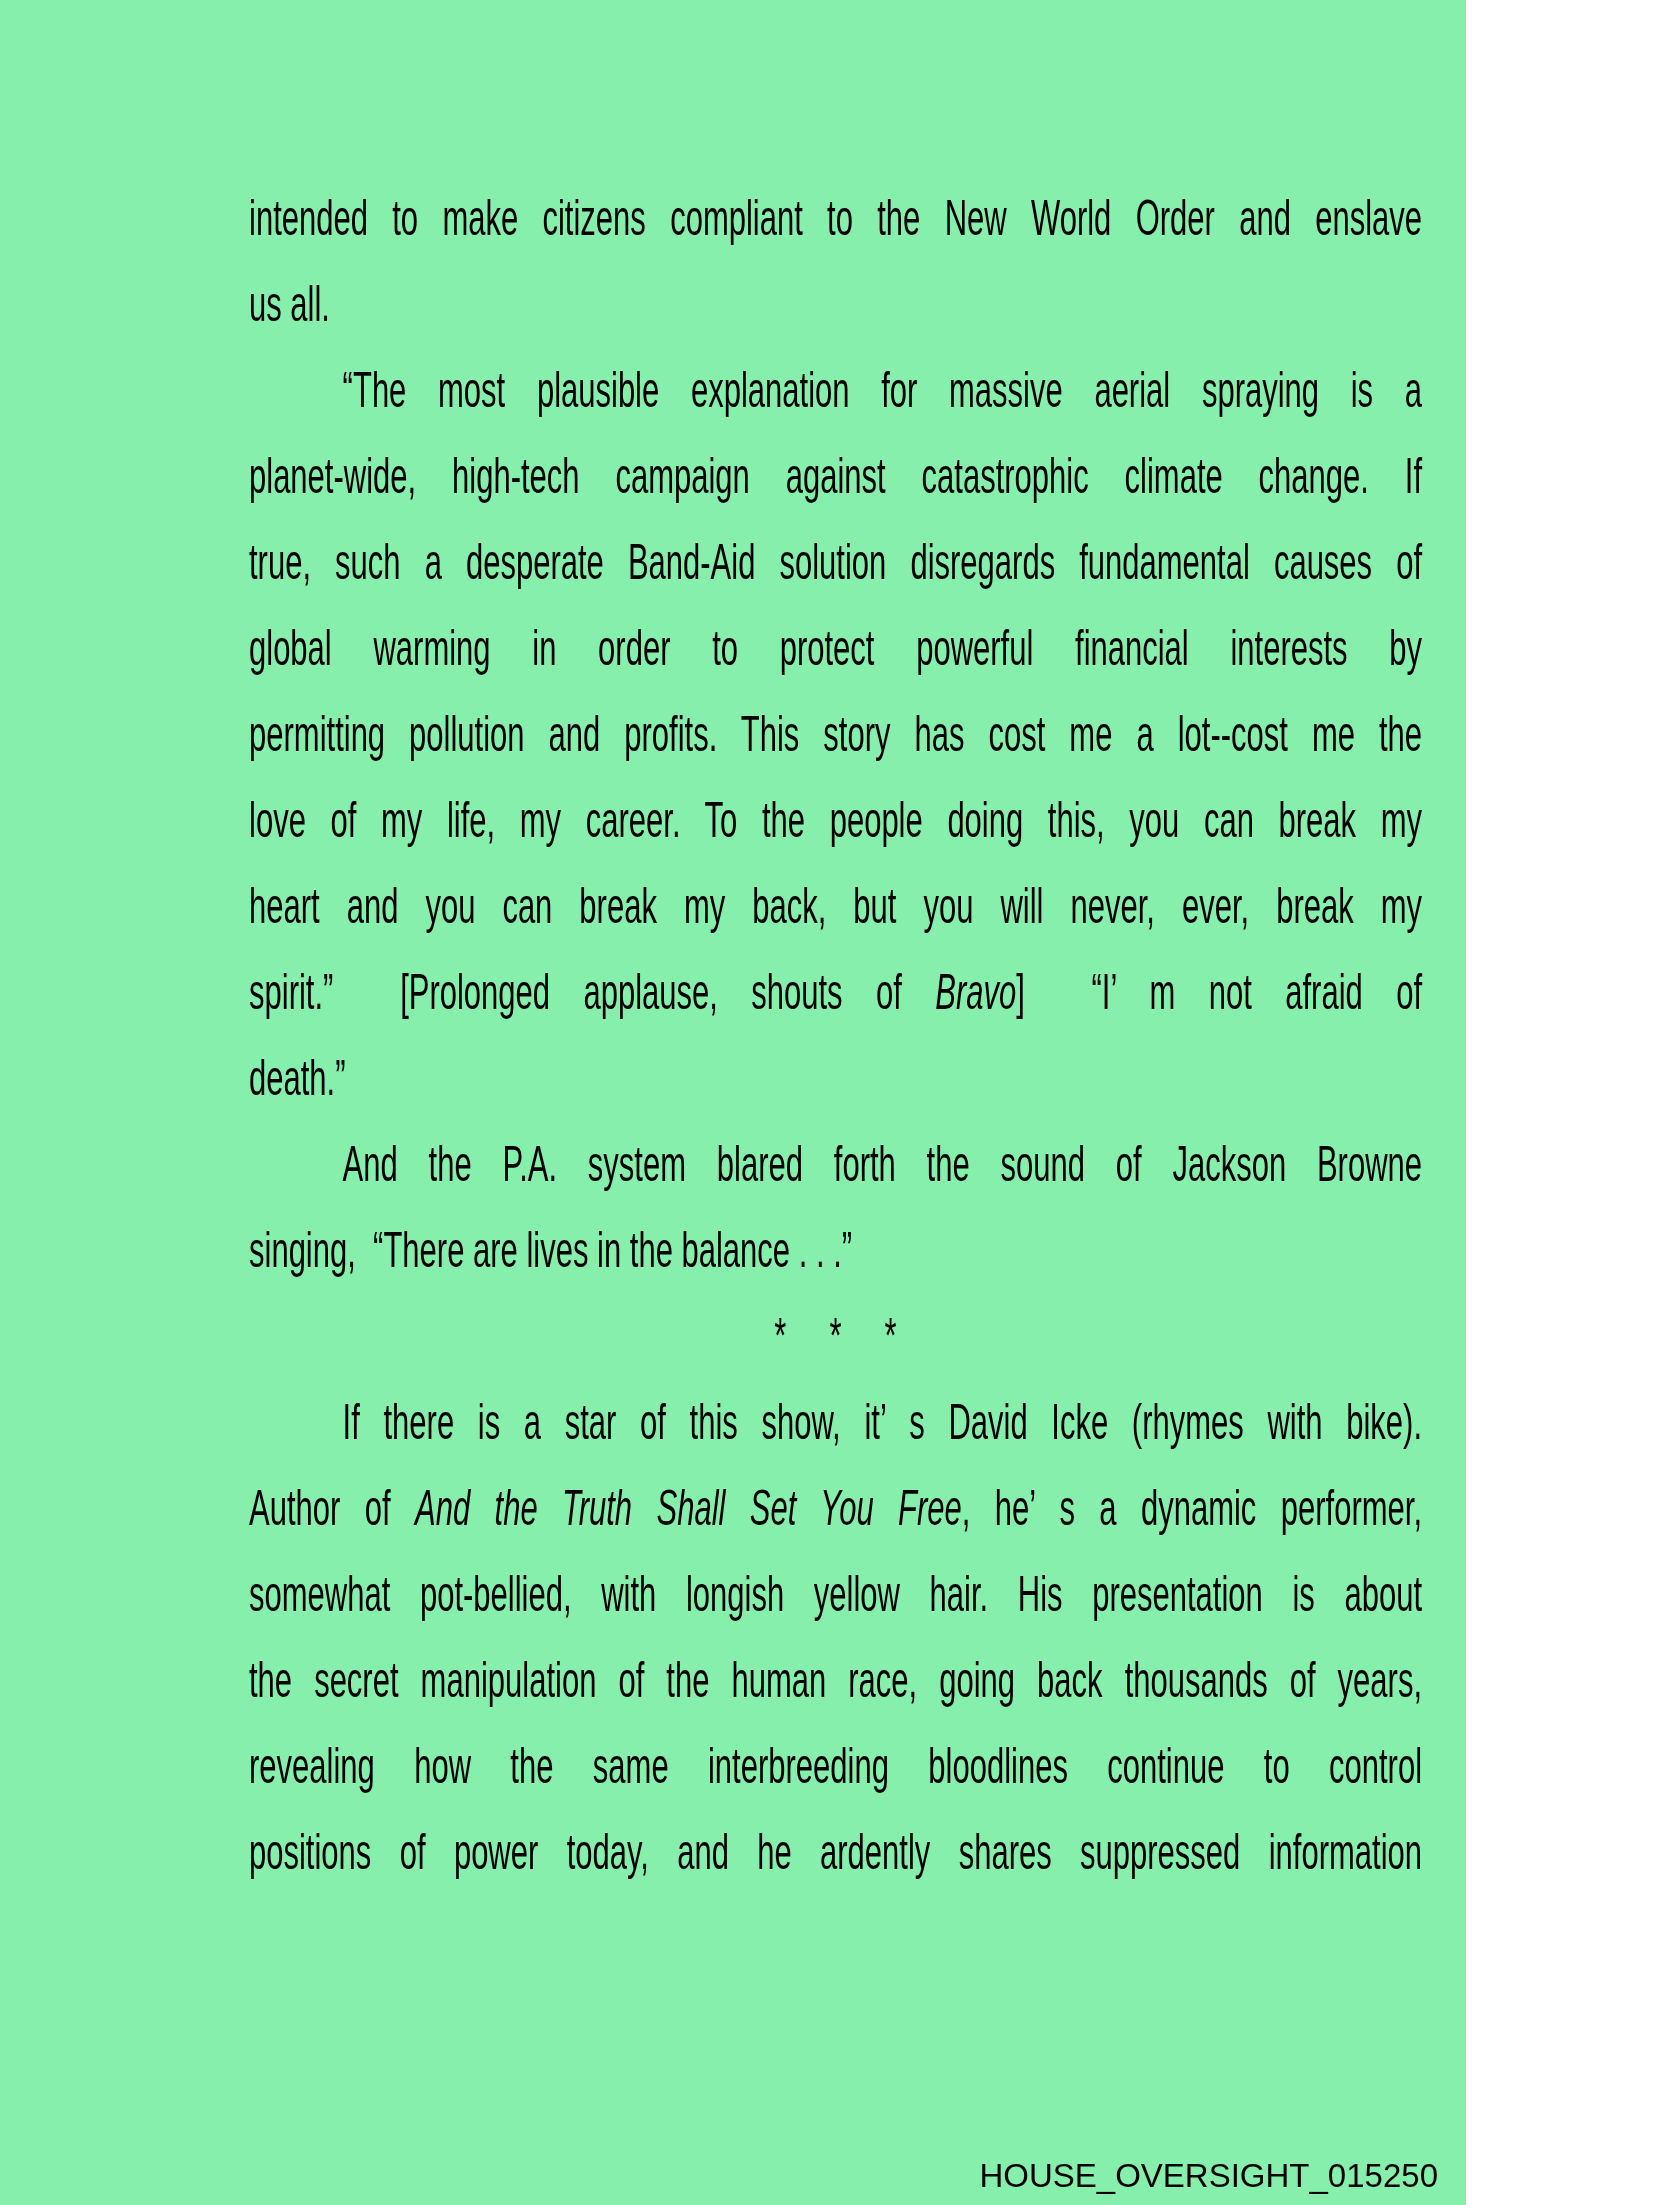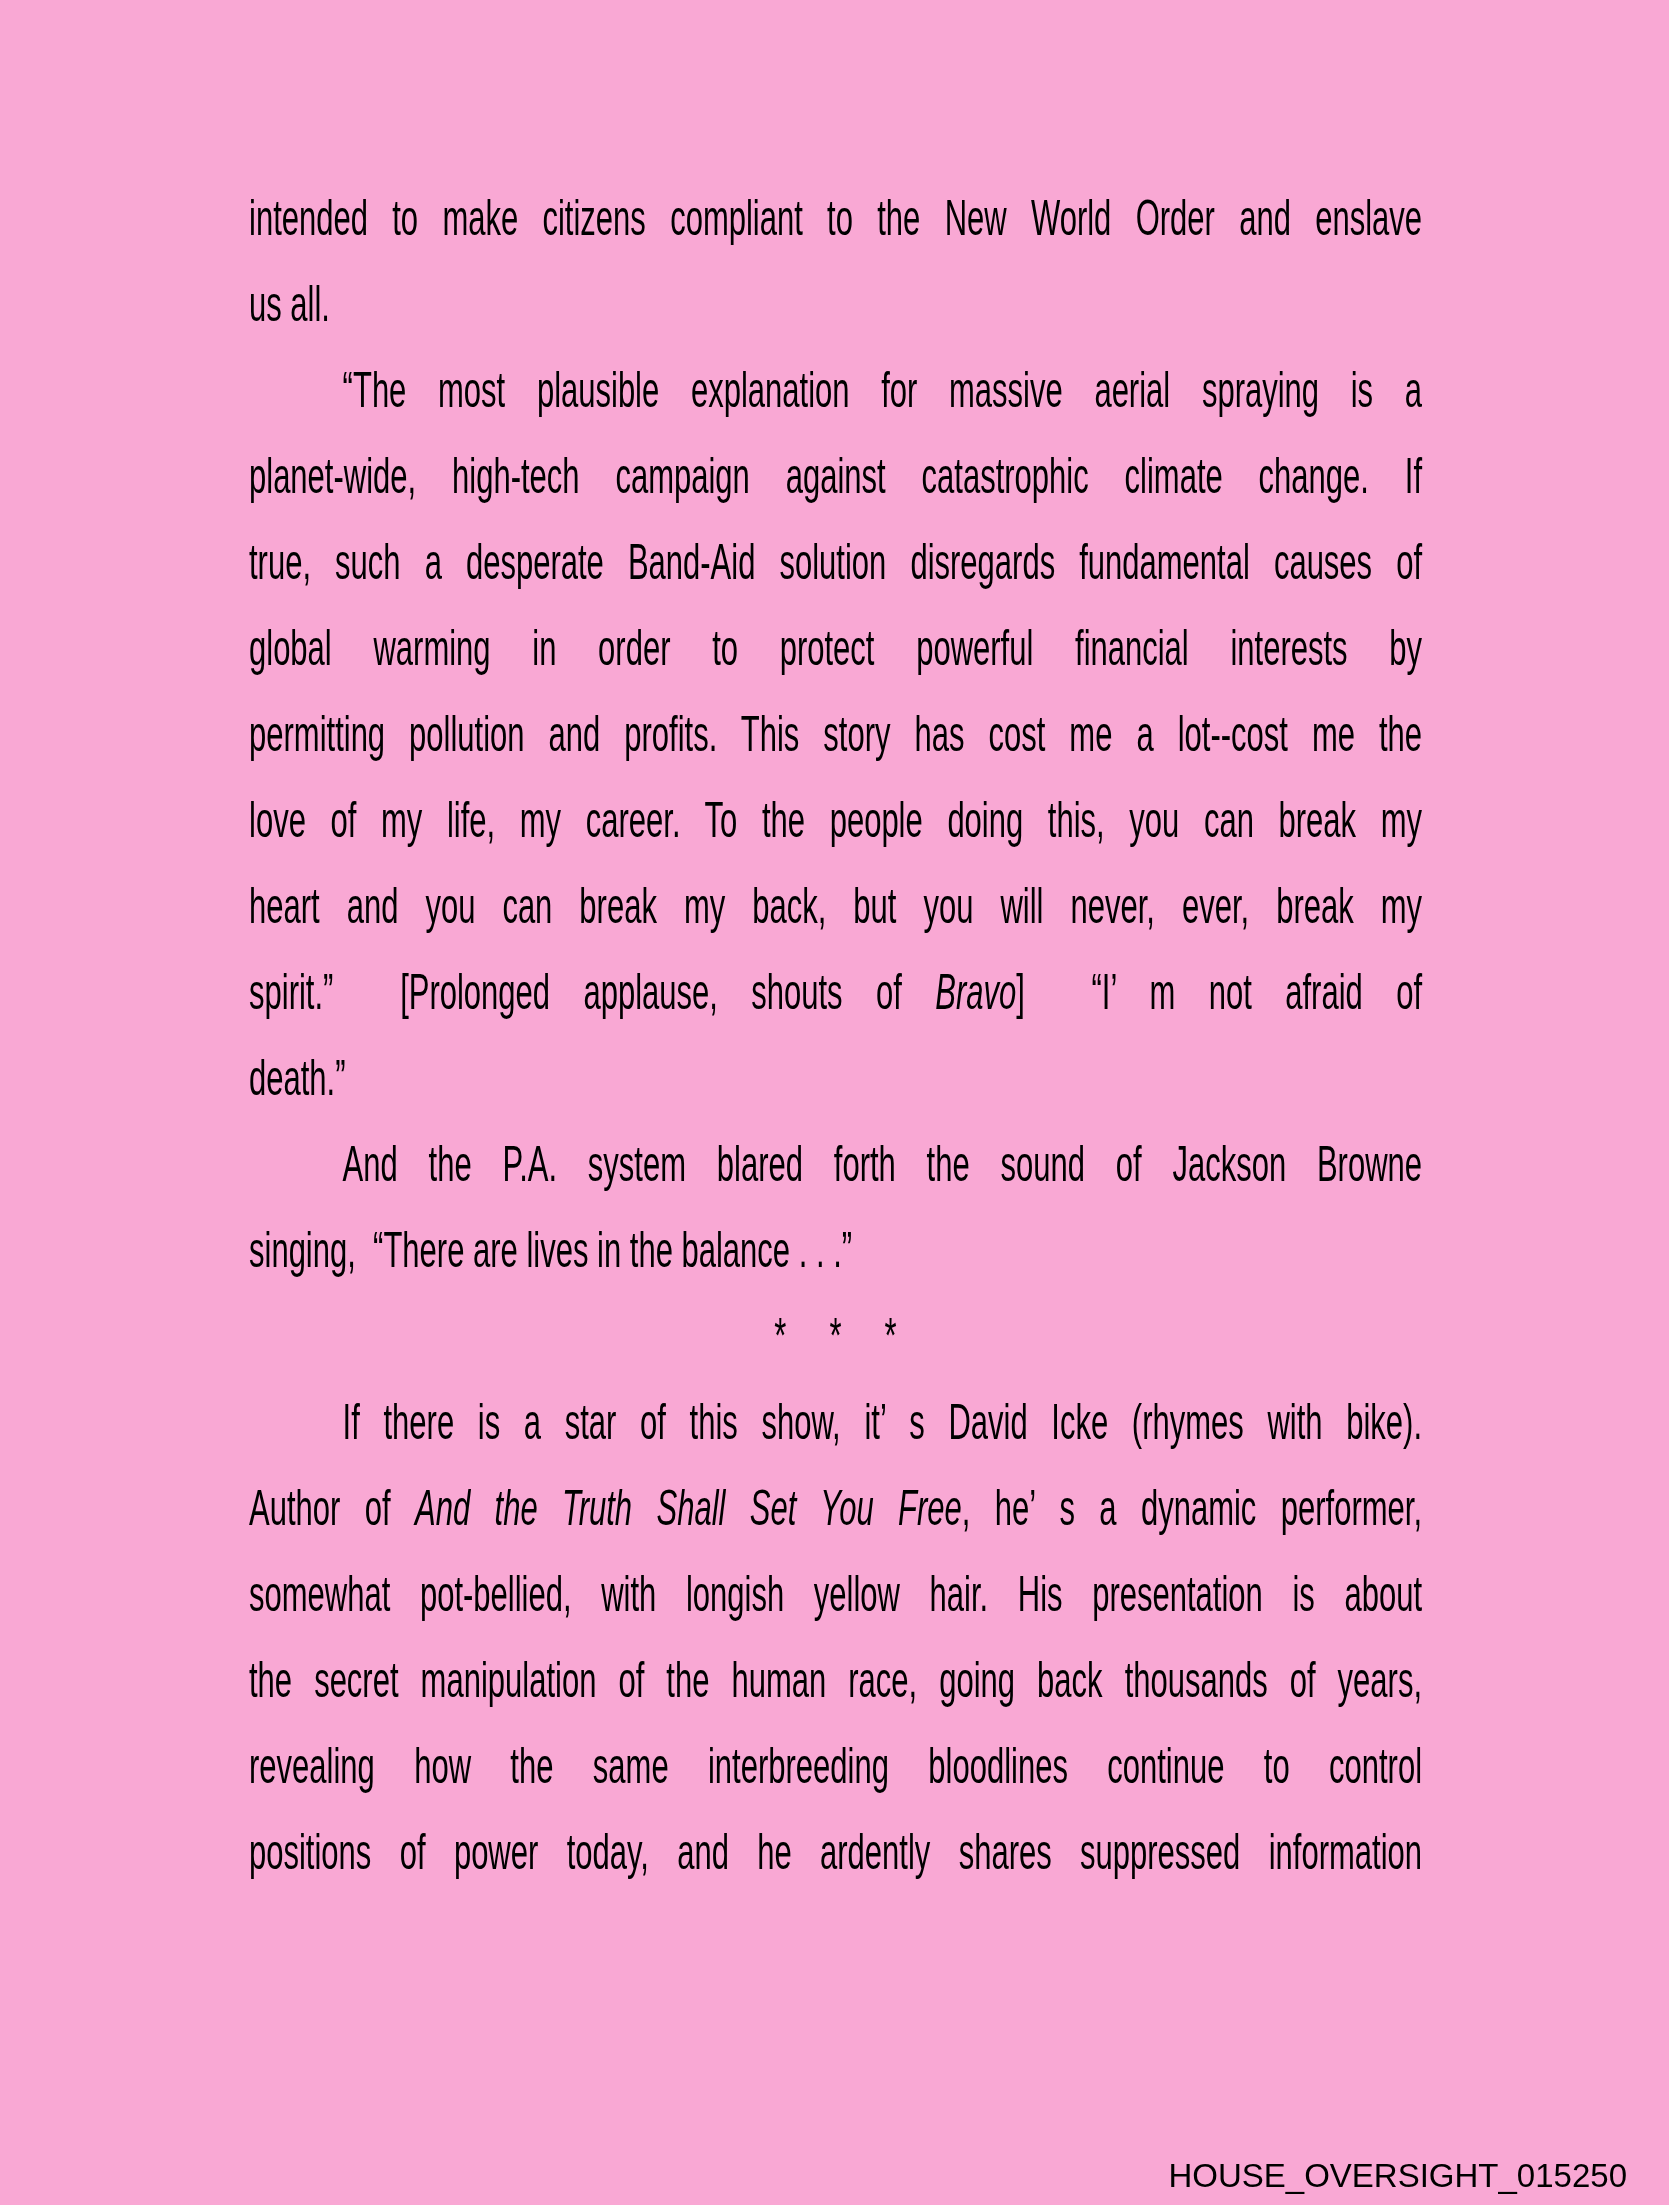--- a/index.html
+++ b/index.html
@@ -2,23 +2,23 @@
 <html style="font-size:10.5px"><head>
 <meta charset="utf-8">
 <style>
   html, body {
     margin: 0;
     padding: 0;
     background: #ffffff;
   }
   .page {
     position: relative;
-    width: 1669px;
+    width: 1466px;
     height: 2205px;
-    background: #f9a8d4;
+    background: #86efac;
     overflow: hidden;
     color: #000000;
     font-family: "Liberation Sans", "DejaVu Sans", sans-serif;
   }
   
   .body-text {
     position: absolute;
     left: 249px;
     top: 175px;
     width: 1892px;
@@ -46,21 +46,21 @@
   }
   .line.indent {
     text-indent: 151px;
   }
   .italic {
     font-style: italic;
   }
   .footer {
     position: absolute;
     top: 2157px;
-    right: 42px;
+    right: 28px;
     font-size: 33px;
     line-height: 37px;
     text-align: right;
   }
 </style>
 </head>
 <body>
 
 <div class="page">
   <main class="body-text">

